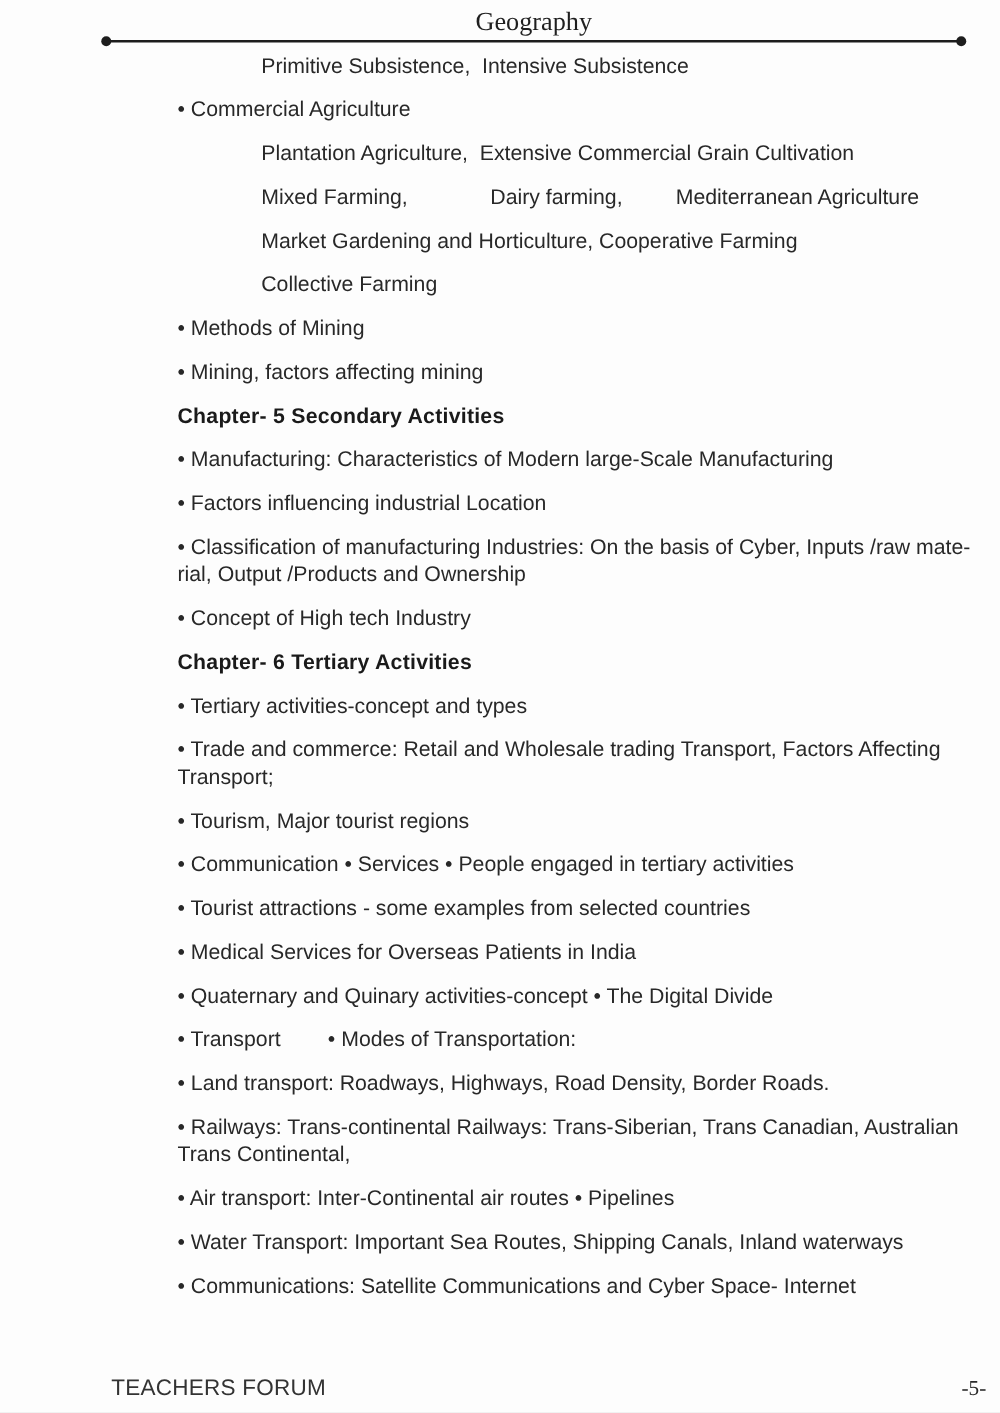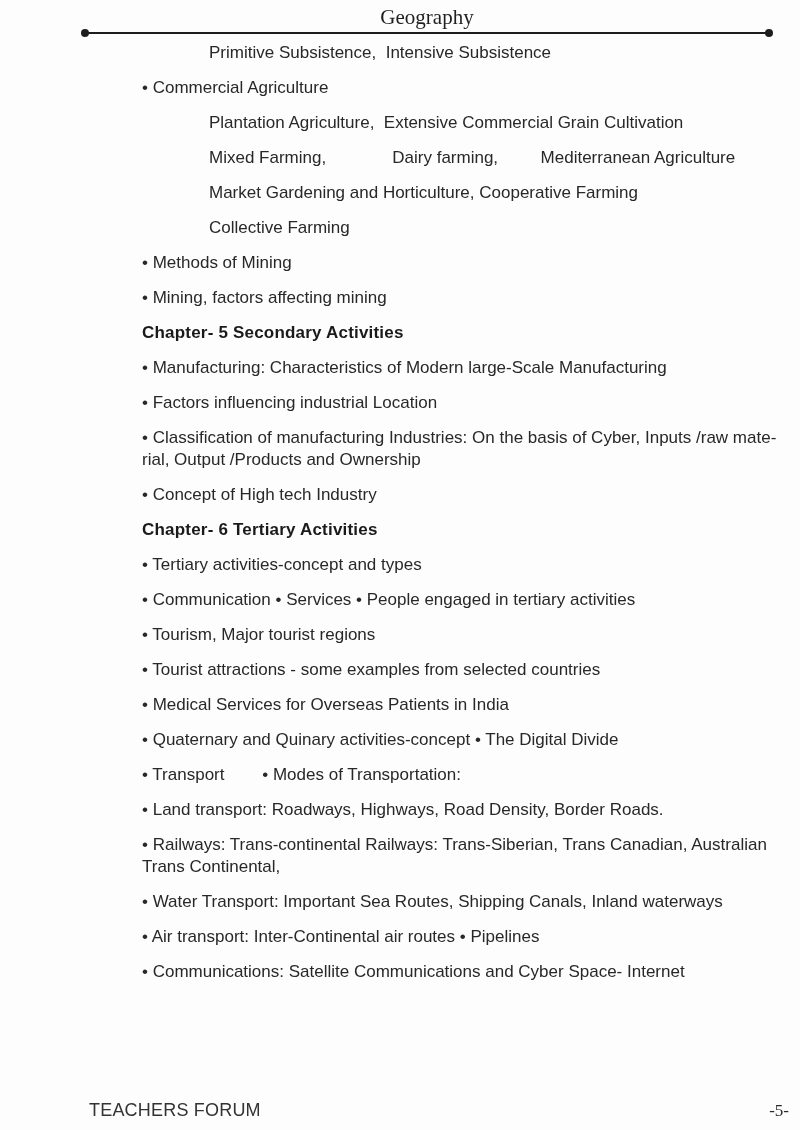--- a/index.html
+++ b/index.html
@@ -101,31 +101,33 @@
     <p class="line bullet">• Methods of Mining</p>
     <p class="line bullet">• Mining, factors affecting mining</p>
     <p class="line heading">Chapter- 5 Secondary Activities</p>
     <p class="line bullet">• Manufacturing: Characteristics of Modern large-Scale Manufacturing</p>
     <p class="line bullet">• Factors influencing industrial Location</p>
     <p class="line bullet">• Classification of manufacturing Industries: On the basis of Cyber, Inputs /raw mate-
 rial, Output /Products and Ownership</p>
     <p class="line bullet">• Concept of High tech Industry</p>
     <p class="line heading">Chapter- 6 Tertiary Activities</p>
     <p class="line bullet">• Tertiary activities-concept and types</p>
+    <p class="line bullet">• Trade and commerce: Retail and Wholesale trading Transport, Factors Affecting
+Transport;</p>
+    <p class="line bullet">• Tourism, Major tourist regions</p>
     <p class="line bullet">• Communication • Services • People engaged in tertiary activities</p>
-    <p class="line bullet">• Tourism, Major tourist regions</p>
     <p class="line bullet">• Tourist attractions - some examples from selected countries</p>
     <p class="line bullet">• Medical Services for Overseas Patients in India</p>
     <p class="line bullet">• Quaternary and Quinary activities-concept • The Digital Divide</p>
     <p class="line bullet">• Transport        • Modes of Transportation:</p>
     <p class="line bullet">• Land transport: Roadways, Highways, Road Density, Border Roads.</p>
     <p class="line bullet">• Railways: Trans-continental Railways: Trans-Siberian, Trans Canadian, Australian
 Trans Continental,</p>
+    <p class="line bullet">• Air transport: Inter-Continental air routes • Pipelines</p>
     <p class="line bullet">• Water Transport: Important Sea Routes, Shipping Canals, Inland waterways</p>
-    <p class="line bullet">• Air transport: Inter-Continental air routes • Pipelines</p>
     <p class="line bullet">• Communications: Satellite Communications and Cyber Space- Internet</p>
   </main>
 
   <footer class="doc-footer">
     <span class="footer-left">TEACHERS FORUM</span>
     <span class="footer-page">-5-</span>
   </footer>
 
 </div>
 

